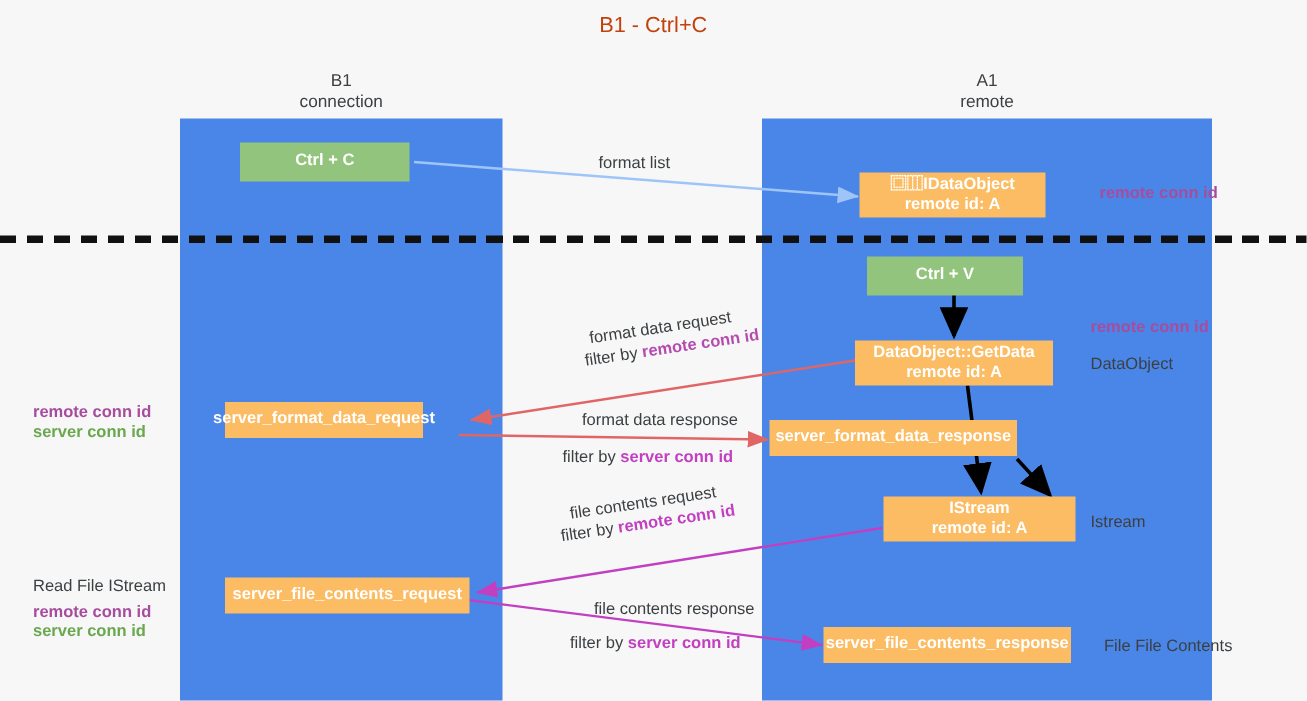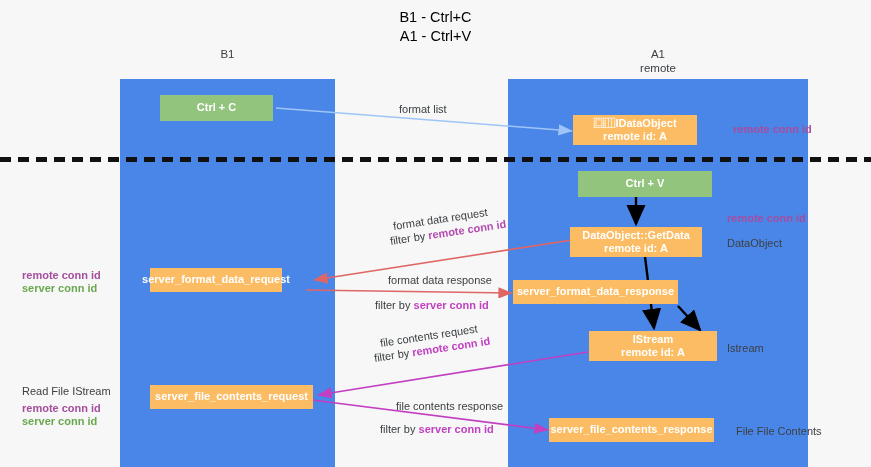--- a/index.html
+++ b/index.html
@@ -37,21 +37,21 @@
   }
   .hdr-b1 { left: 120px; top: 47px; width: 215px; }
   .hdr-a1 { left: 508px; top: 47px; width: 300px; }
 
   #title {
     position: absolute;
     left: 0; top: 8px; width: 871px;
     text-align: center;
     font-size: 14.5px;
     line-height: 19px;
-    color: #000000;
+    color: #c2410c;
   }
 
   .box {
     position: absolute;
     box-sizing: border-box;
     display: flex;
     flex-direction: column;
     align-items: center;
     justify-content: center;
     color: #ffffff;
@@ -99,25 +99,25 @@
   }
 </style>
 </head>
 <body>
 
 <div class="lane lane-b1"></div>
 <div class="lane lane-a1"></div>
 
 <div id="title">
   <div>B1 - Ctrl+C</div>
-  <div>A1 - Ctrl+V</div>
 </div>
 
 <div class="hdr hdr-b1">
   <div>B1</div>
+  <div>connection</div>
 </div>
 <div class="hdr hdr-a1">
   <div>A1</div>
   <div>remote</div>
 </div>
 
 <svg id="canvas" xmlns="http://www.w3.org/2000/svg">
   <defs>
     <marker id="ah-blue" markerWidth="9" markerHeight="7" refX="8.5" refY="3.5" orient="auto">
       <polygon points="0,0 9,3.5 0,7" fill="#9fc5f8"></polygon>
@@ -154,21 +154,21 @@
 
 <div class="box box-green" style="left:160px; top:95px; width:113px; height:26px;">
   <span>Ctrl + C</span>
 </div>
 
 <div class="box box-orange" style="left:573px; top:115px; width:124px; height:30px;">
   <span>⿴⿲IDataObject</span>
   <span>remote id: A</span>
 </div>
 
-<div class="box box-green" style="left:578px; top:171px; width:134px; height:26px;">
+<div class="box box-green" style="left:578px; top:171px; width:104px; height:26px;">
   <span>Ctrl + V</span>
 </div>
 
 <div class="box box-orange" style="left:570px; top:227px; width:132px; height:30px;">
   <span>DataObject::GetData</span>
   <span>remote id: A</span>
 </div>
 
 <div class="box box-orange" style="left:150px; top:268px; width:132px; height:24px;">
   <span>server_format_data_request</span>

